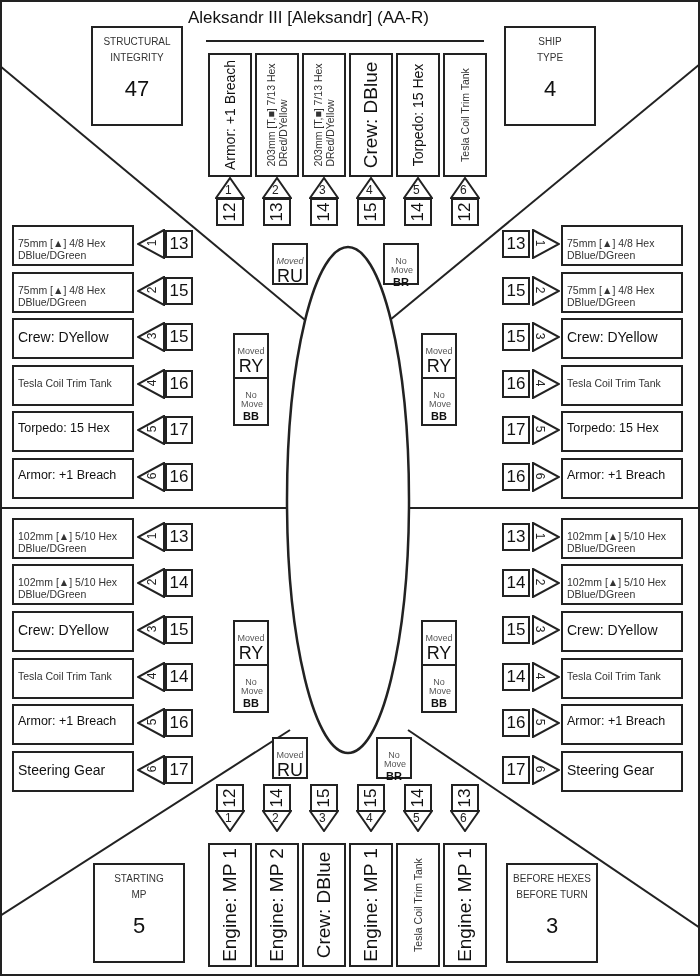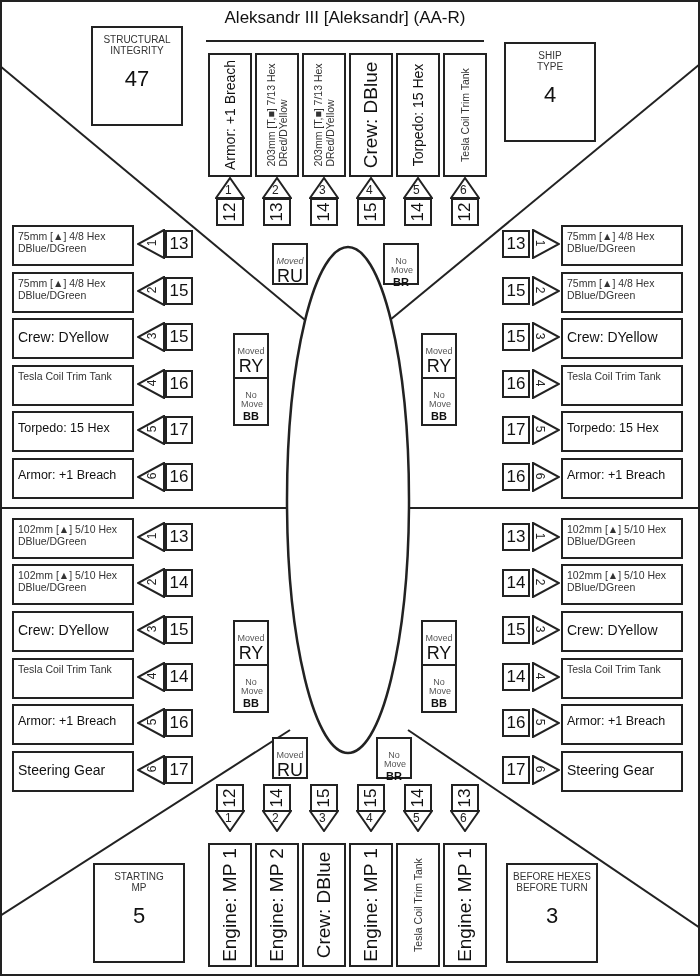--- a/index.html
+++ b/index.html
@@ -1,31 +1,31 @@
 <!DOCTYPE html>
 <html><head>
 <meta charset="utf-8">
 <style>
   html, body { margin:0; padding:0; background:#fff; }
   body { width:700px; height:980px; position:relative; overflow:hidden; font-family:"Liberation Sans", sans-serif; color:#111; }
   #frame { position:absolute; left:0; top:0; width:700px; height:980px; }
-  .title { position:absolute; left:200px; top:8px; width:290px; text-align:center; font-size:17px; }
+  .title { position:absolute; left:188px; top:8px; width:290px; font-size:17px; }
   .title-rule { position:absolute; left:206px; top:40px; width:278px; height:2px; background:#222; }
   .stat { position:absolute; width:92px; height:100px; border:2px solid #222; background:#fff; box-sizing:border-box; text-align:center; }
-  .stat .lbl { font-size:10px; color:#333; margin-top:6px; line-height:11px; padding:0 3px; }
+  .stat .lbl { font-size:10px; color:#333; margin-top:6px; line-height:16px; padding:0 3px; }
   .stat .val { font-size:22px; margin-top:10px; }
   .vslot { position:absolute; width:44px; height:124px; border:2px solid #222; background:#fff; box-sizing:border-box; overflow:hidden; }
   .vslot span { position:absolute; left:50%; top:50%; transform:translate(-50%,-50%) rotate(-90deg); white-space:nowrap; text-align:left; }
   .hslot { position:absolute; width:122px; height:41px; border:2px solid #222; background:#fff; box-sizing:border-box; padding:2px 4px; overflow:hidden; }
   .f-big { font-size:14px; }
   .f-mid { font-size:12.5px; }
   .f-small { font-size:10.5px; color:#333; line-height:12px; }
   .hslot .f-big { display:block; margin-top:7px; }
   .hslot .f-mid { display:block; margin-top:6px; }
-  .hslot .f-small { display:block; margin-top:1px; }
+  .hslot .f-small { display:block; margin-top:8px; }
   .num { position:absolute; width:28px; height:28px; border:2px solid #222; background:#fff; box-sizing:border-box; font-size:17px; text-align:center; line-height:24px; }
   .num.rot span { display:inline-block; transform:rotate(-90deg); }
   .tri { position:absolute; }
   .tri svg { display:block; }
   .tri .tnum { position:absolute; font-size:12px; color:#222; }
   .mv { position:absolute; width:36px; border:2px solid #222; background:#fff; box-sizing:border-box; text-align:center; }
   .mv .mlbl { font-size:9px; color:#555; line-height:9px; margin-top:12px; }
   .mv .mcode { font-size:18px; line-height:20px; }
   .mv .mcode.s { font-size:11px; font-weight:bold; line-height:14px; }
   .mv.stack { height:auto; }
@@ -46,21 +46,21 @@
   <ellipse cx="348" cy="500" rx="61" ry="253" fill="#fff" stroke="#222" stroke-width="2.5"></ellipse>
 </svg>
 
 <div class="title">Aleksandr III [Aleksandr] (AA-R)</div>
 <div class="title-rule"></div>
 
 <div class="stat" style="left:91px;top:26px;">
   <div class="lbl">STRUCTURAL INTEGRITY</div>
   <div class="val">47</div>
 </div>
-<div class="stat" style="left:504px;top:26px;margin-top:16px;">
+<div class="stat" style="left:504px;top:26px;">
   <div class="lbl" style="padding:0 26px;">SHIP TYPE</div>
   <div class="val">4</div>
 </div>
 <div class="stat" style="left:93px;top:863px;">
   <div class="lbl" style="padding:0 18px;">STARTING MP</div>
   <div class="val">5</div>
 </div>
 <div class="stat" style="left:506px;top:863px;">
   <div class="lbl">BEFORE HEXES BEFORE TURN</div>
   <div class="val">3</div>

